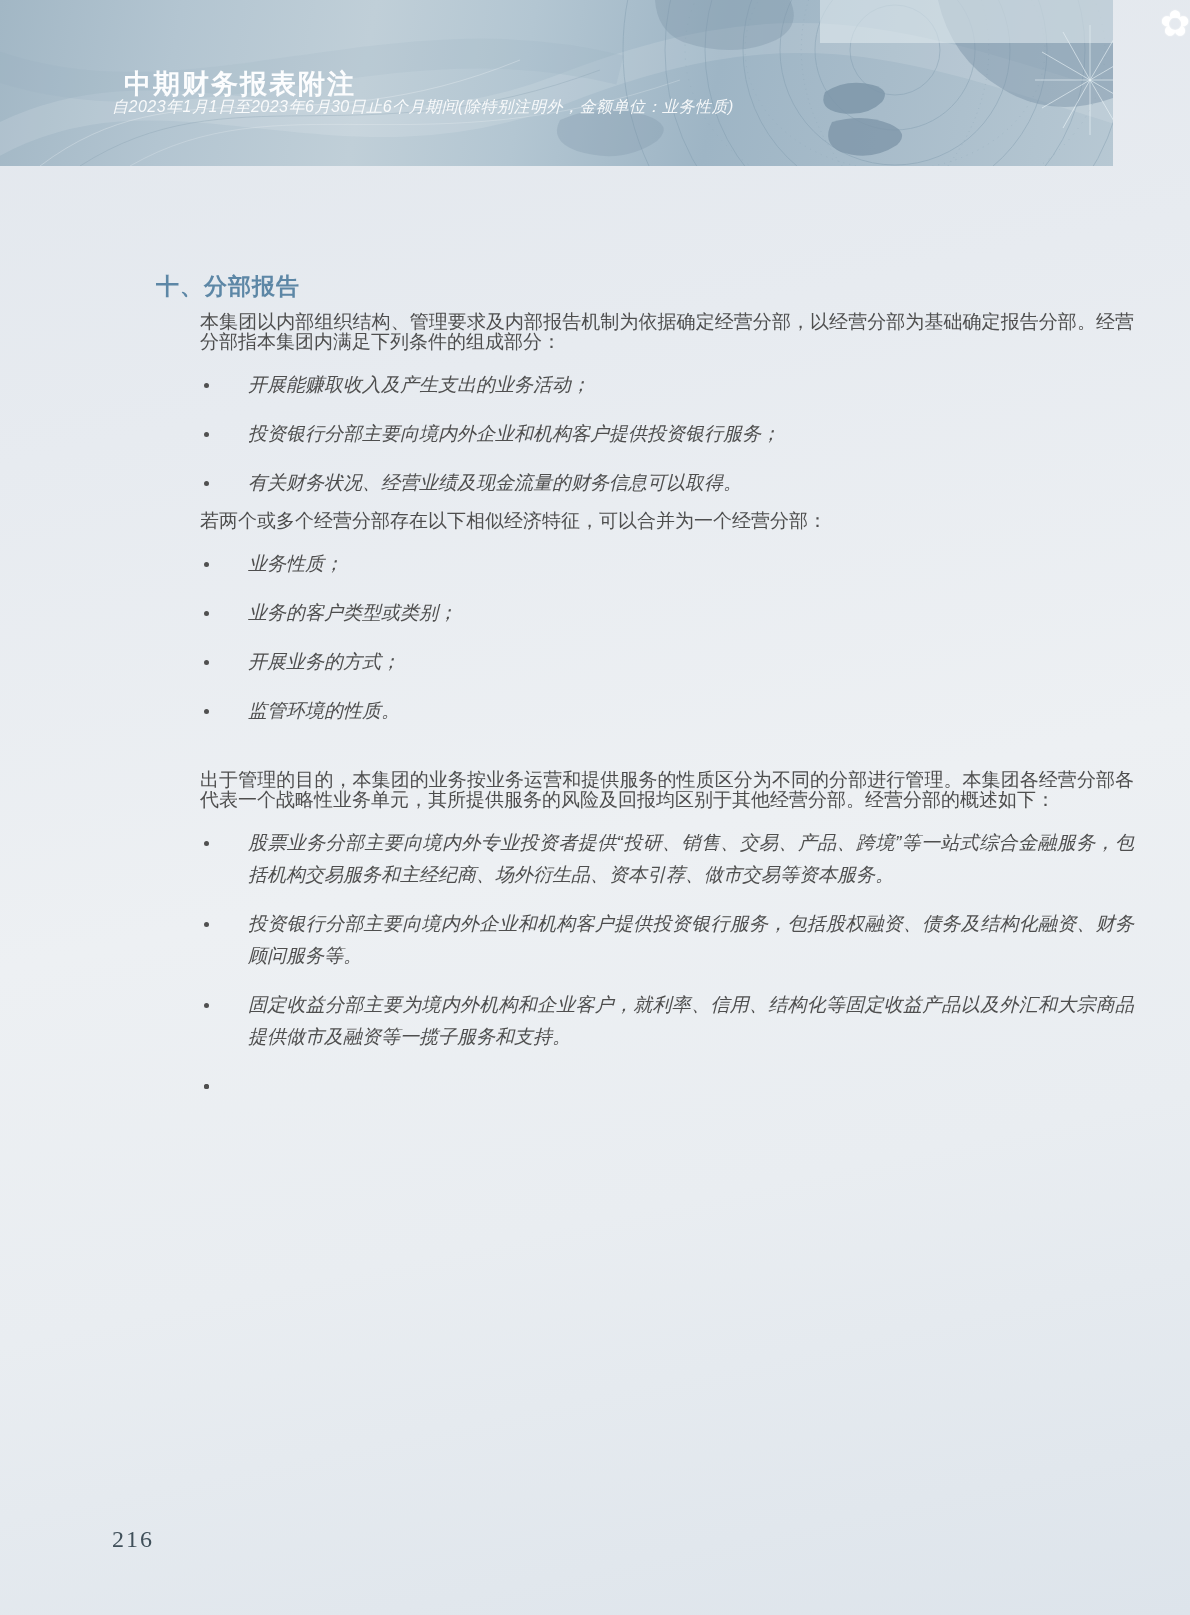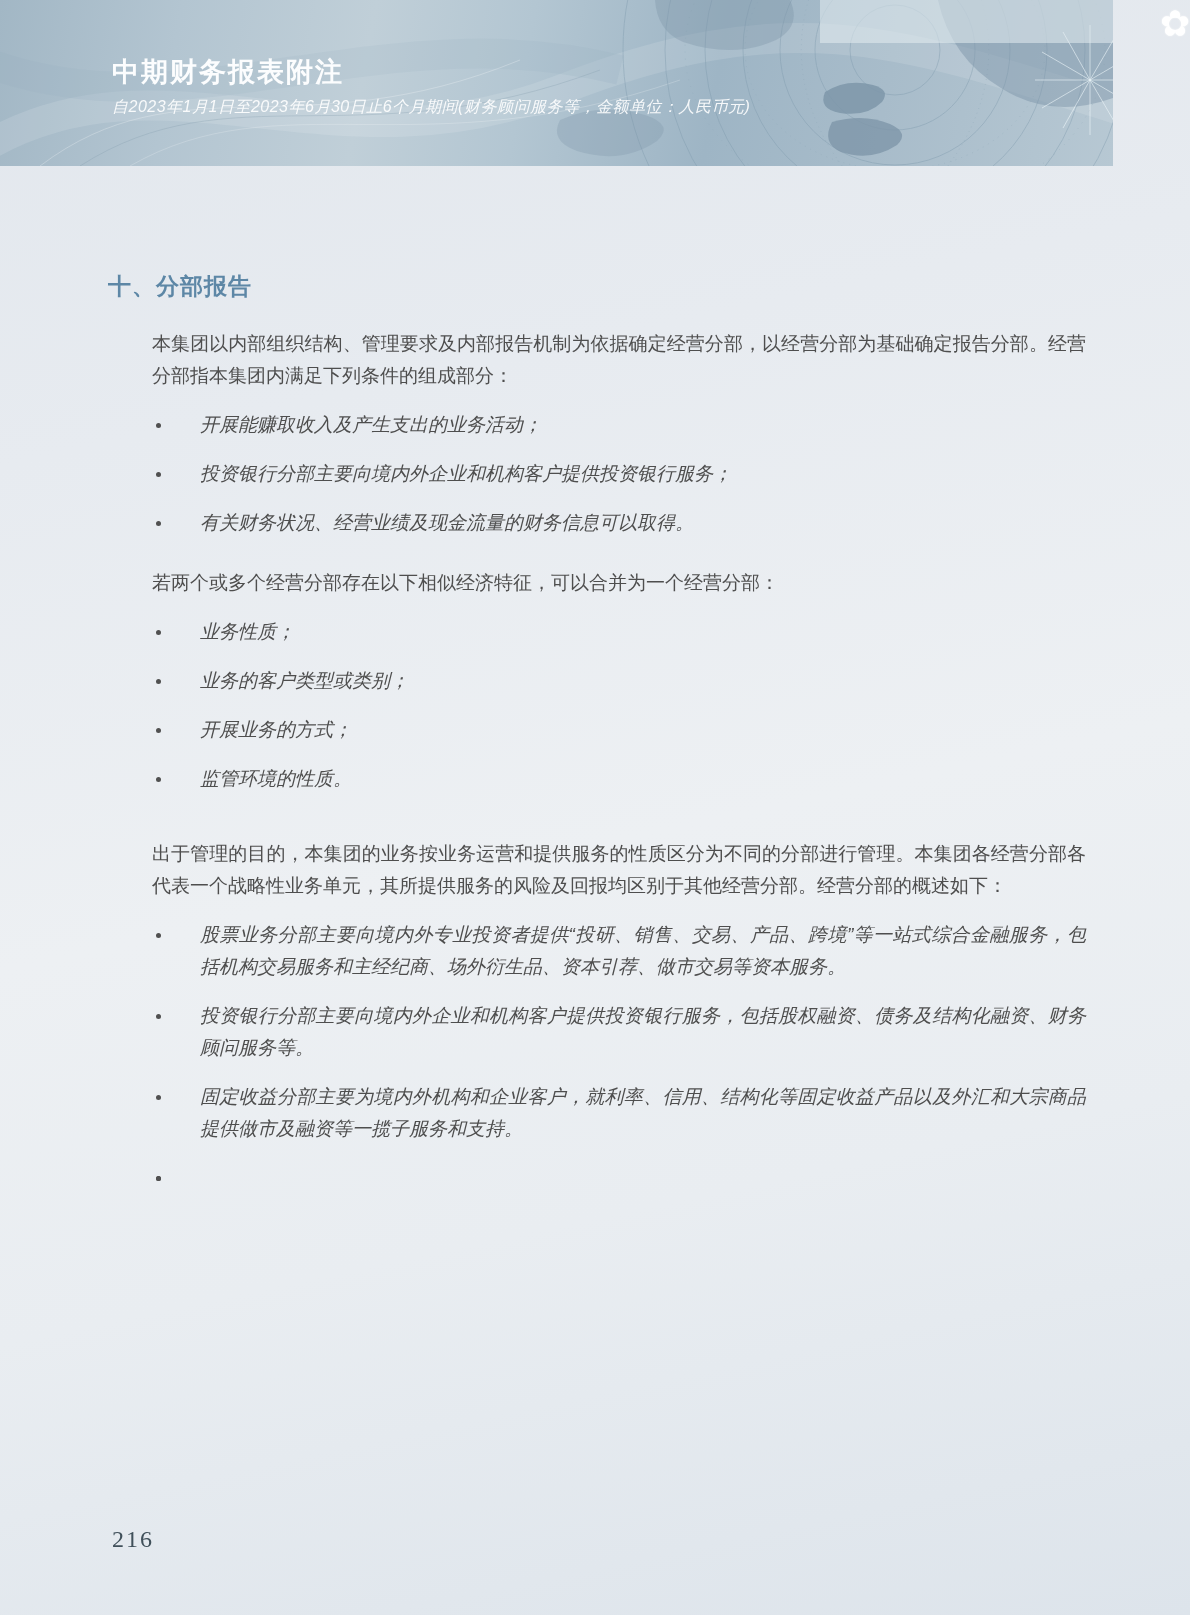--- a/index.html
+++ b/index.html
@@ -15,42 +15,42 @@
     position:absolute; left:0; top:0; width:1113px; height:166px;
     overflow:hidden;
     background:linear-gradient(100deg,#a2b7c5 0%,#b3c5d1 16%,#c0cfd8 33%,#b3c6d2 47%,#9eb5c5 64%,#a8bcca 79%,#b7c8d3 100%);
   }
   .banner svg { position:absolute; left:0; top:0; }
   .banner-band {
     position:absolute; left:820px; top:0; width:293px; height:43px;
     background:rgba(228,236,241,0.55);
   }
   .banner-title {
-    position:absolute; left:112px; top:54px; margin:0;
+    position:absolute; left:112px; top:54px; margin:12px;
     font-family:"Liberation Serif","DejaVu Serif",serif;
     font-size:27px; font-weight:700; color:#fcfdfe; letter-spacing:2px;
   }
   .banner-subtitle {
     position:absolute; left:112px; top:97px; margin:0;
     font-style:italic; font-size:16px; color:rgba(255,255,255,0.90); letter-spacing:0.5px;
   }
   .corner-flake {
     position:absolute; left:1160px; top:6px;
     font-size:36px; color:#ffffff; line-height:1;
     text-shadow:0 0 2px rgba(255,255,255,0.8);
   }
   
-  .content { position:absolute; left:0; top:166px; width:1190px; }
+  .content { position:absolute; left:0; top:166px; width:1190px;padding-left:48px; }
   .section-title {
     margin:106px 0 0 108px;
     font-size:23px; font-weight:700; color:#5d87a6; letter-spacing:1px; line-height:28px;
   }
   .para {
-    width:934px; margin:28px 0 0 152px;
-    font-size:19px; line-height:32px; color:#4e4e4e;
+    width:934px; margin:12px 0 0 152px;
+    font-size:19px; line-height:20px; color:#4e4e4e;
     text-align:justify;
   }
   .bullet {
     position:relative; width:886px; margin:17px 0 0 200px;
     font-size:19px; line-height:32px; color:#4e4e4e;
     text-align:justify;
     font-style:italic;
   }
   .bullet .dot {
     position:absolute; left:-44px; top:14px;
@@ -115,21 +115,21 @@
         <line x1="1090" y1="80" x2="1035" y2="80"></line>
         <line x1="1090" y1="80" x2="1042" y2="52"></line>
         <line x1="1090" y1="80" x2="1063" y2="32"></line>
         <line x1="1090" y1="80" x2="1090" y2="25"></line>
         <line x1="1090" y1="80" x2="1118" y2="32"></line>
         <line x1="1090" y1="80" x2="1138" y2="52"></line>
       </g>
     </svg>
     <div class="banner-band"></div>
     <h1 class="banner-title">中期财务报表附注</h1>
-    <p class="banner-subtitle">自2023年1月1日至2023年6月30日止6个月期间(财务顾问服务等，金额单位：人民币元)</p>
+    <p class="banner-subtitle">自2023年1月1日至2023年6月30日止6个月期间(除特别注明外，金额单位：业务性质)</p>
   </header>
 
   <span class="corner-flake">✿</span>
 
   <main class="content">
     <h2 class="section-title">十、分部报告</h2>
 
     <p class="para">本集团以内部组织结构、管理要求及内部报告机制为依据确定经营分部，以经营分部为基础确定报告分部。经营分部指本集团内满足下列条件的组成部分：</p>
 
     <div class="bullet">

